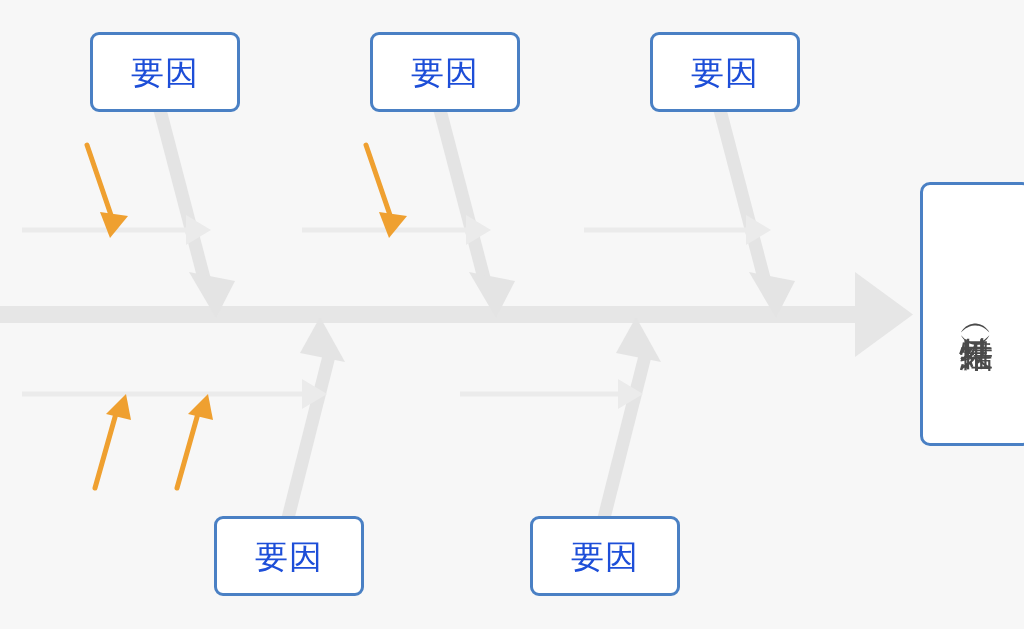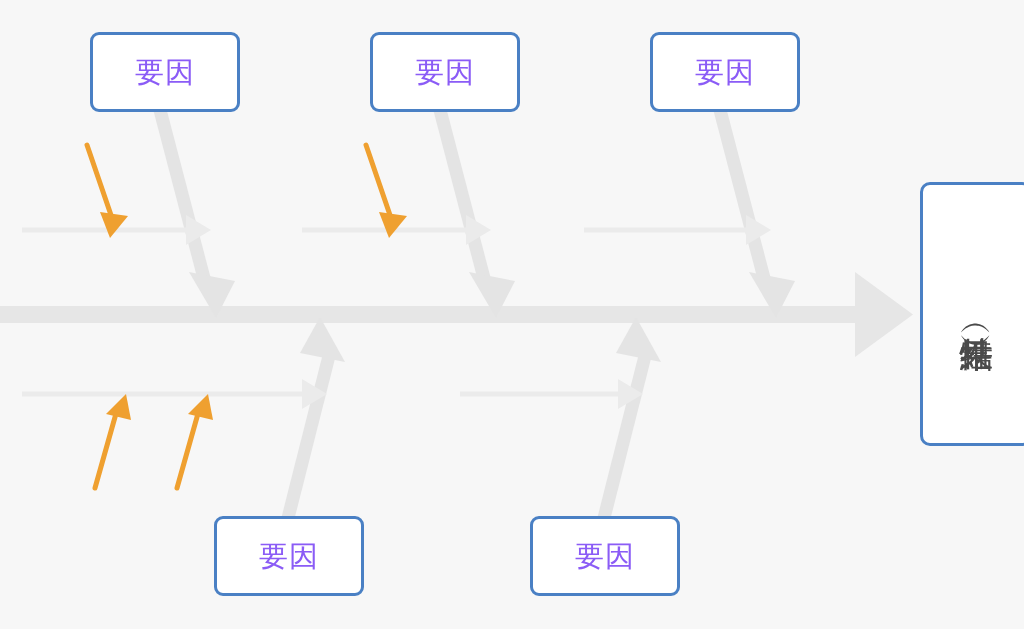--- a/index.html
+++ b/index.html
@@ -32,23 +32,23 @@
     background: #ffffff;
     border: 3px solid #4a80c4;
     border-radius: 9px;
     display: flex;
     align-items: center;
     justify-content: center;
     z-index: 5;
   }
   .factor-label {
     font-family: "DejaVu Sans", "Liberation Sans", sans-serif;
-    font-size: 29px;
+    font-size: 33px;
     line-height: 1;
-    color: #8b5cf6;
+    color: #1d4ed8;
     letter-spacing: 1px;
     white-space: nowrap;
   }
   .result-box {
     position: absolute;
     box-sizing: border-box;
     background: #ffffff;
     border: 3px solid #4a80c4;
     border-radius: 10px;
     display: flex;

